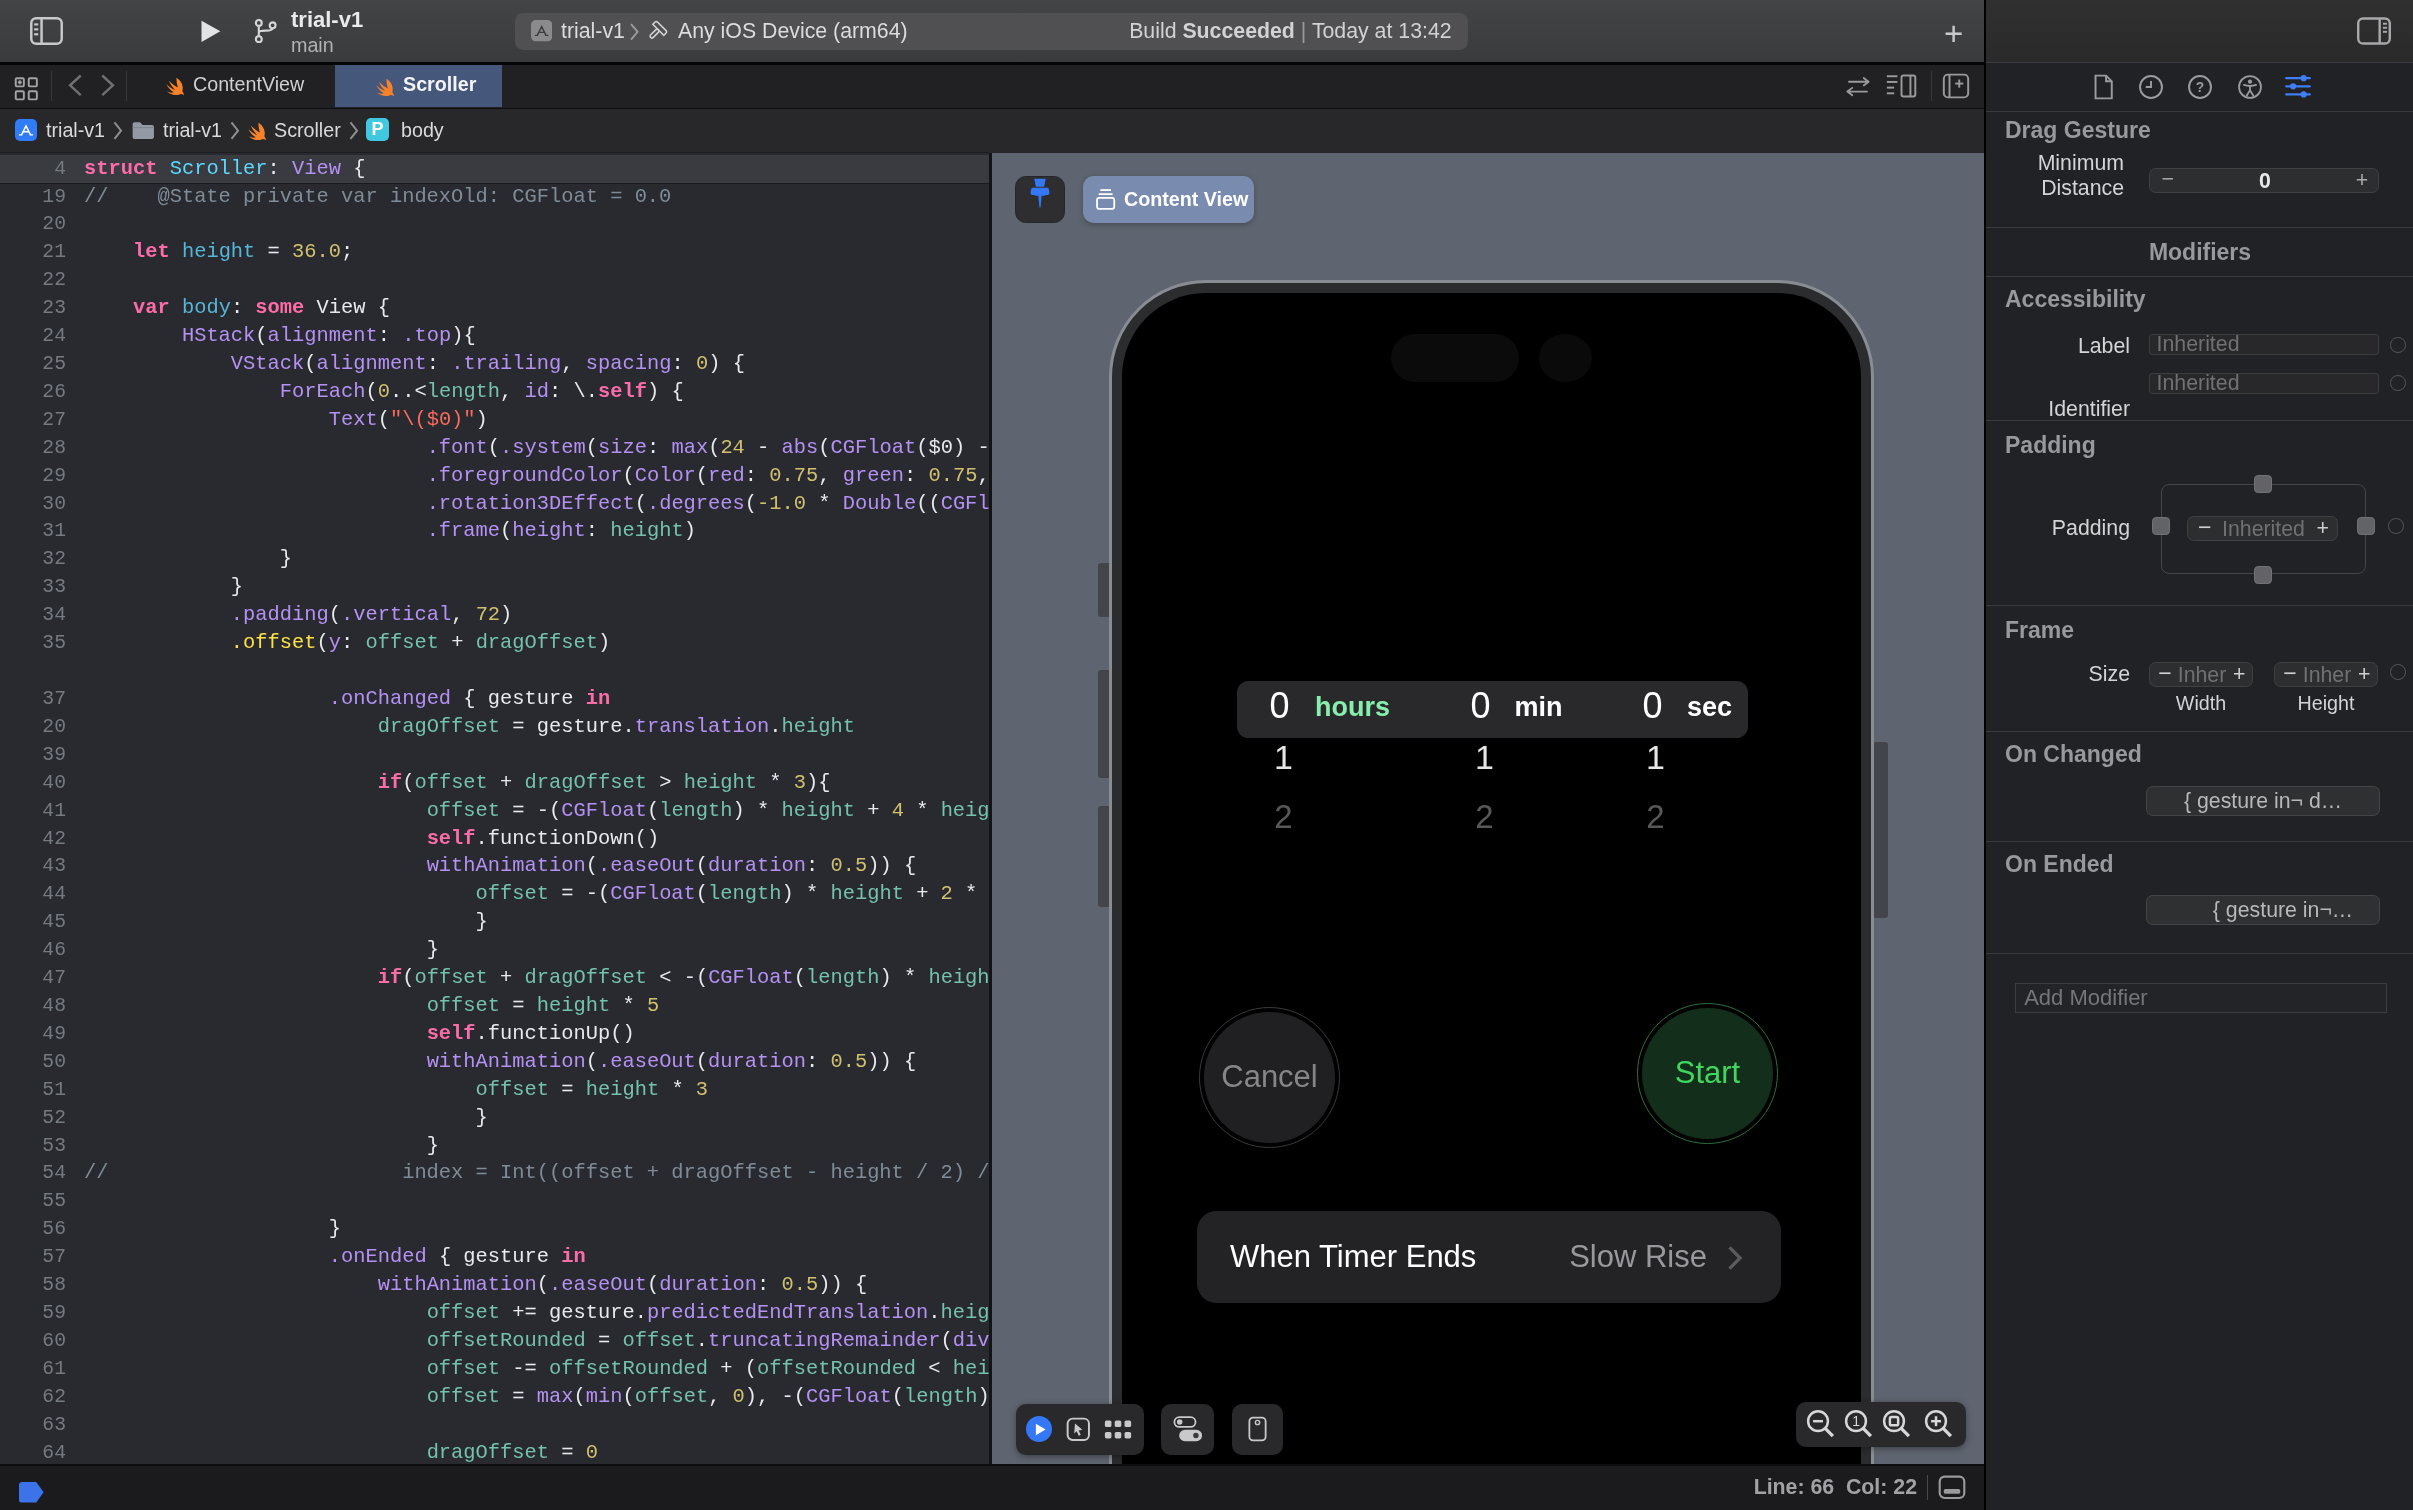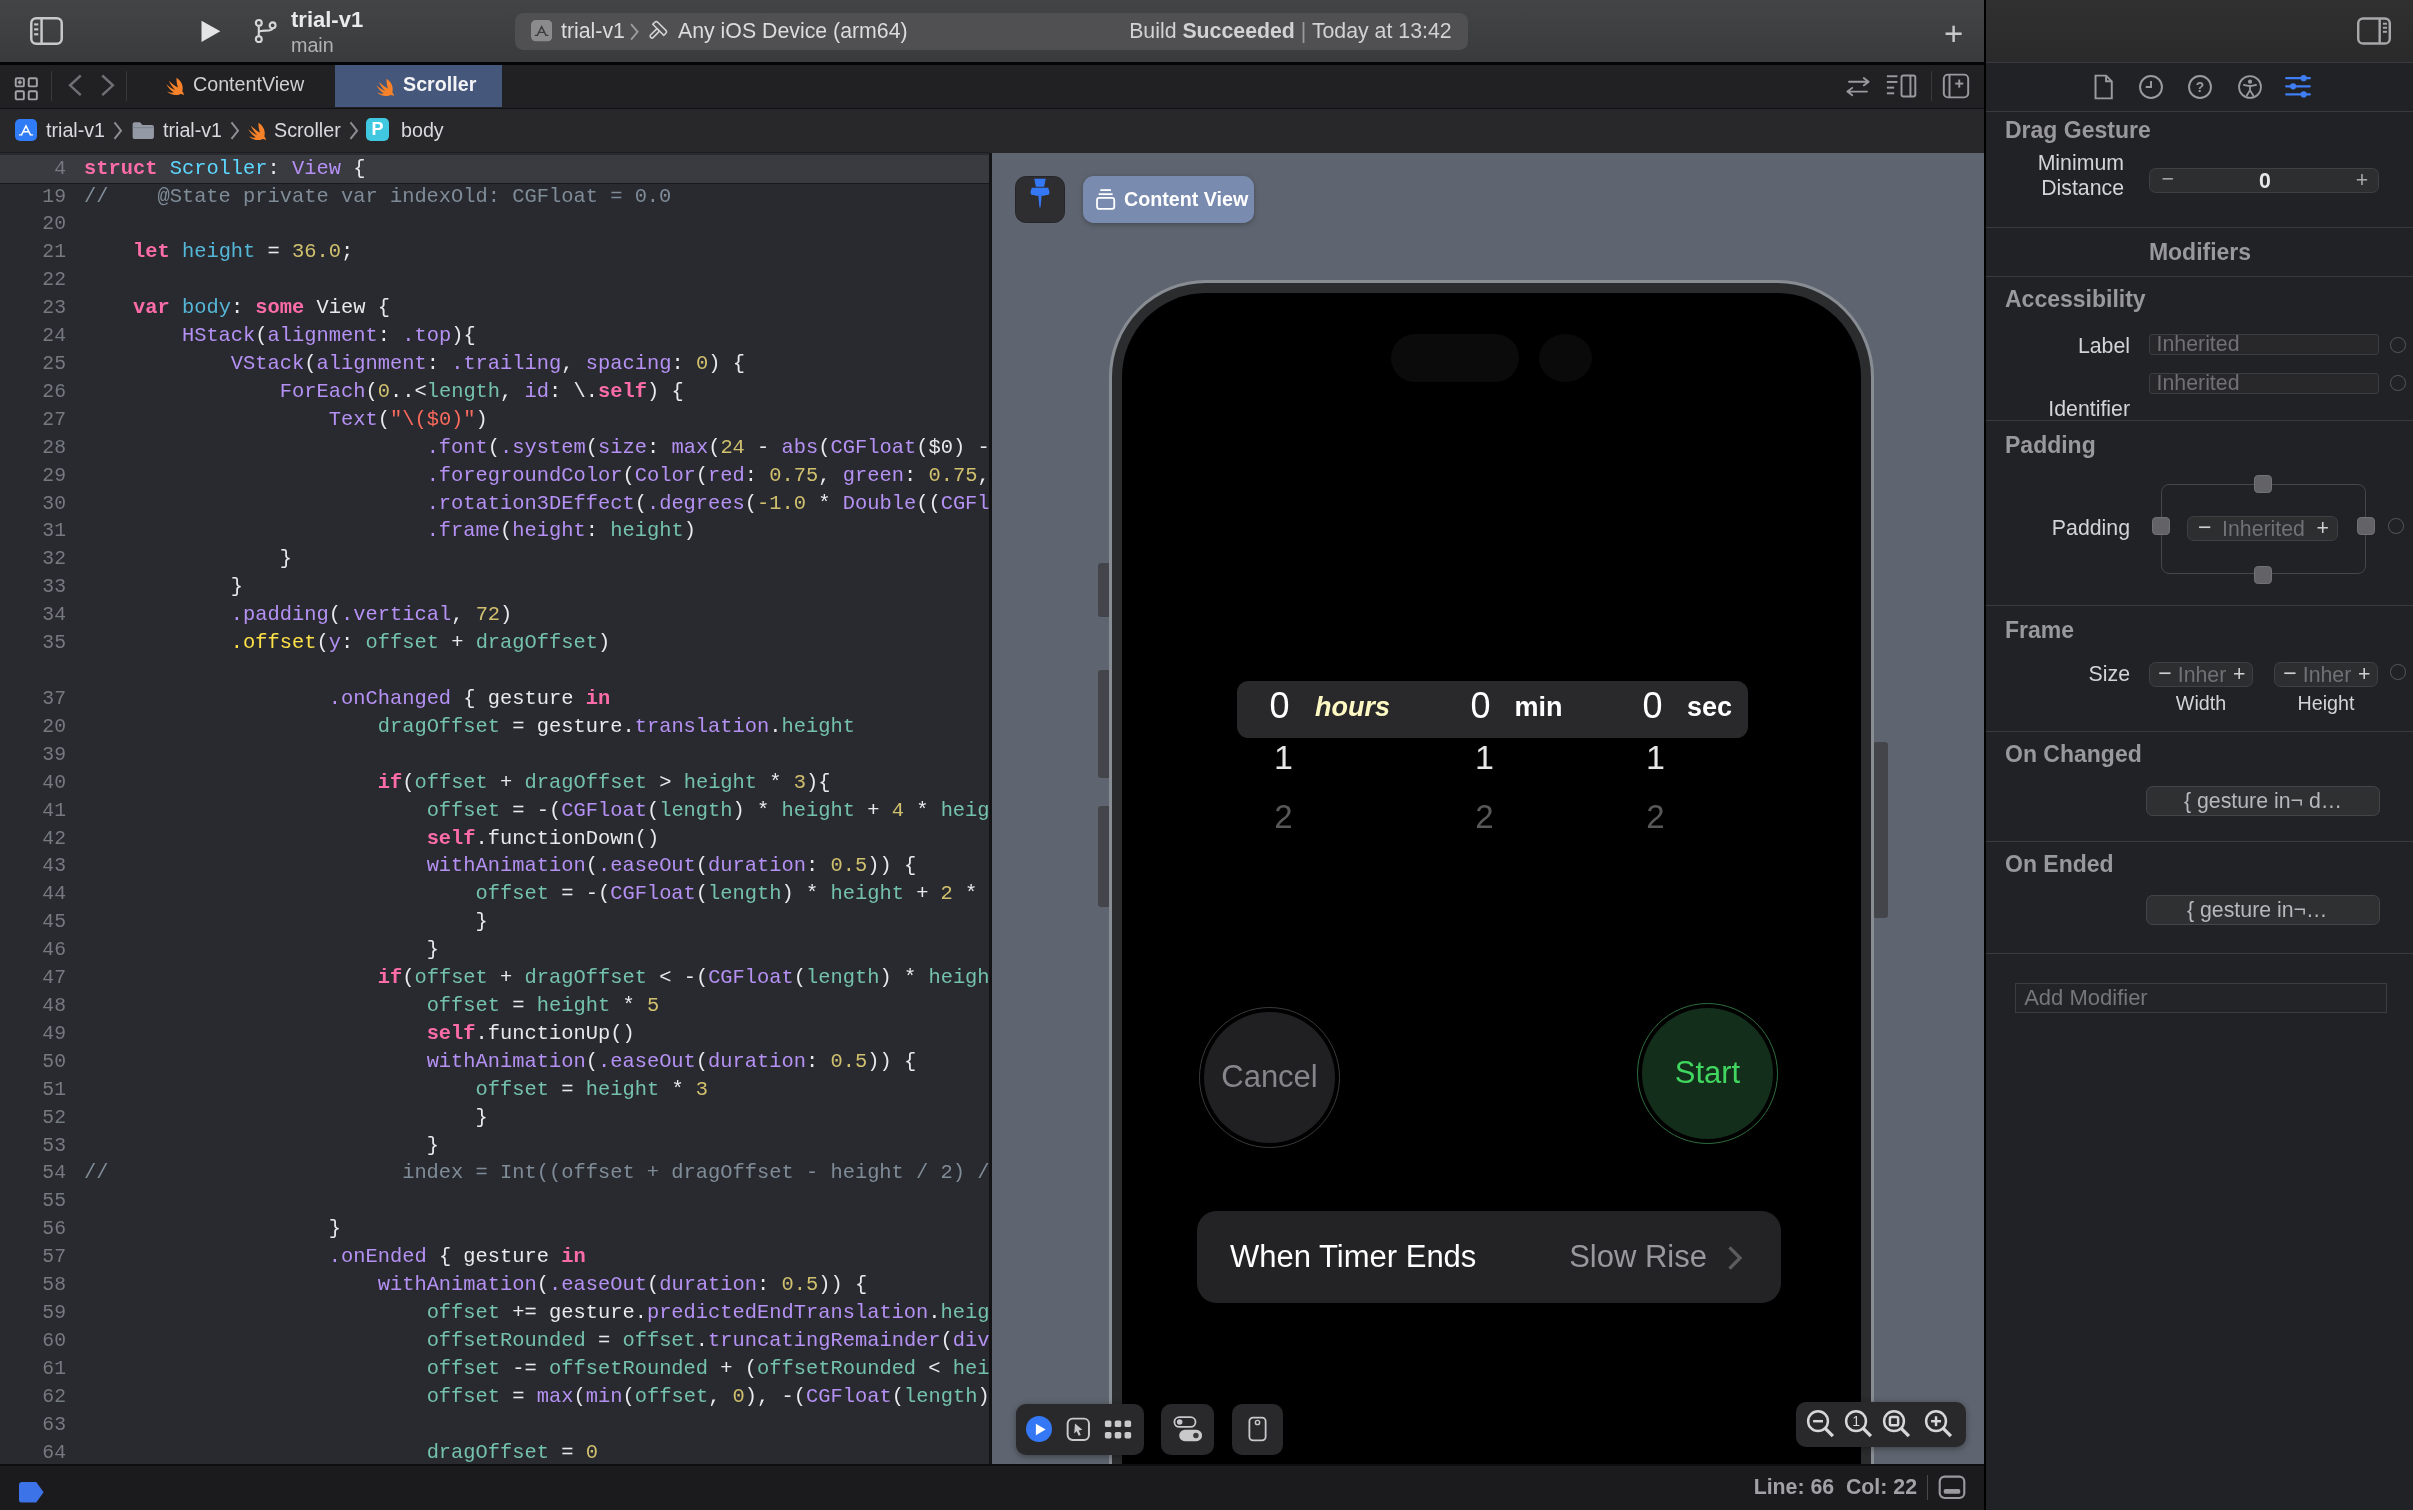--- a/index.html
+++ b/index.html
@@ -96,21 +96,21 @@
 <div class="abs" style="left:106px;top:410px;width:14.8px;height:54px;background:#43454a;border-radius:3.3px;"></div>
 <div class="abs" style="left:106px;top:517px;width:14.8px;height:108px;background:#43454a;border-radius:3.3px;"></div>
 <div class="abs" style="left:106px;top:653px;width:14.8px;height:101px;background:#43454a;border-radius:3.3px;"></div>
 <div class="abs" style="left:881px;top:589px;width:14.8px;height:176px;background:#43454a;border-radius:3.3px;"></div>
 <div class="abs" style="left:117px;top:127px;width:765px;height:1396px;background:#2b2c2e;border:3.3px solid #888c93;border-radius:97px;"></div>
 <div class="abs" style="left:130px;top:140px;width:739px;height:1369px;background:#000;border-radius:84px;"></div>
 <div class="abs" style="left:399px;top:181px;width:128px;height:48px;background:#0b0b0c;border-radius:24px;"></div>
 <div class="abs" style="left:547px;top:181px;width:53px;height:48px;background:#0a0a0b;border-radius:50%;"></div>
 <div class="abs" style="left:245px;top:528px;width:511px;height:57px;background:#29292b;border-radius:11.5px;"></div>
 <div class="abs" style="left:263px;top:532px;width:49px;text-align:center;font-size:36px;color:#fff;">0</div>
-<div class="abs" style="left:311px;top:539px;width:99px;text-align:center;font-size:27px;font-weight:bold;color:#fef9c3;font-style:italic;">hours</div>
+<div class="abs" style="left:311px;top:539px;width:99px;text-align:center;font-size:27px;font-weight:bold;color:#86efac;">hours</div>
 <div class="abs" style="left:464px;top:532px;width:49px;text-align:center;font-size:36px;color:#fff;">0</div>
 <div class="abs" style="left:497px;top:539px;width:99px;text-align:center;font-size:27px;font-weight:bold;color:#fff;">min</div>
 <div class="abs" style="left:636px;top:532px;width:49px;text-align:center;font-size:36px;color:#fff;">0</div>
 <div class="abs" style="left:668px;top:539px;width:99px;text-align:center;font-size:27px;font-weight:bold;color:#fff;">sec</div>
 <div class="abs" style="left:267px;top:585px;width:49px;text-align:center;font-size:34px;color:#e6e6e6;">1</div>
 <div class="abs" style="left:468px;top:585px;width:49px;text-align:center;font-size:34px;color:#e6e6e6;">1</div>
 <div class="abs" style="left:639px;top:585px;width:49px;text-align:center;font-size:34px;color:#e6e6e6;">1</div>
 <div class="abs" style="left:267px;top:645px;width:49px;text-align:center;font-size:33px;color:#58585a;">2</div>
 <div class="abs" style="left:468px;top:645px;width:49px;text-align:center;font-size:33px;color:#58585a;">2</div>
 <div class="abs" style="left:639px;top:645px;width:49px;text-align:center;font-size:33px;color:#58585a;">2</div>
@@ -387,21 +387,21 @@
     <span class="abs" style="right:6.6px;top:-0.8px;line-height:24.6px;font-size:21.3px;">+</span>
   </div>
 <div class="abs" style="left:2149px;top:692px;width:104px;text-align:center;font-size:19.7px;color:#d4d4d6;">Width</div>
 <div class="abs" style="left:2274px;top:692px;width:104px;text-align:center;font-size:19.7px;color:#d4d4d6;">Height</div>
 <div class="radioc" style="left:2390px;top:664px;"></div>
 <div class="divider" style="top:731px;"></div>
 <div class="abs hdr" style="left:2005px;top:741px;">On Changed</div>
 <div class="abs" style="left:2146px;top:786px;width:234px;height:29.6px;background:#2f3032;border:0.8px solid #454548;border-radius:6.6px;text-align:center;line-height:28px;font-size:21.3px;color:#b8b8bc;">{ gesture in¬ d…</div>
 <div class="divider" style="top:841px;"></div>
 <div class="abs hdr" style="left:2005px;top:851px;">On Ended</div>
-<div class="abs" style="left:2146px;top:895px;width:234px;height:30px;background:#2f3032;border:0.8px solid #454548;border-radius:6.6px;text-align:left;line-height:29px;font-size:21.3px;color:#b8b8bc;padding-left:40px;">{ gesture in¬…</div>
+<div class="abs" style="left:2146px;top:895px;width:234px;height:30px;background:#2f3032;border:0.8px solid #454548;border-radius:6.6px;text-align:center;line-height:29px;font-size:21.3px;color:#b8b8bc;padding-left:40px;">{ gesture in¬…</div>
 <div class="divider" style="top:953px;"></div>
 <div class="abs" style="left:2015px;top:983px;width:372px;height:29.6px;border:0.8px solid #3d3d40;background:#232428;line-height:28px;padding-left:8.2px;font-size:22px;color:#75757a;">Add Modifier</div>
 <div class="abs" style="left:0;top:62px;width:1984px;height:2.5px;background:#050506;"></div>
 <div class="abs" style="left:989px;top:153px;width:2.5px;height:1311px;background:#141417;"></div>
 <div class="abs" style="left:0;top:152px;width:989px;height:0.8px;background:#1d1d20;"></div>
 <div class="divider" style="top:62px;"></div>
 <div id="status" class="abs"></div>
 <div class="abs" style="left:0;top:1464px;width:1984px;height:1.6px;background:#0d0d0e;"></div>
 <div class="abs" style="left:19px;top:1482px;width:24.6px;height:20.5px;background:#3d73e8;border-radius:3.3px;clip-path:polygon(0 0,70% 0,100% 50%,70% 100%,0 100%);"></div>
 <div class="abs" style="left:1683px;top:1465px;width:234px;text-align:right;line-height:45px;font-size:21.3px;color:#a2a2a6;font-weight:bold;">Line: 66&nbsp; Col: 22</div>

